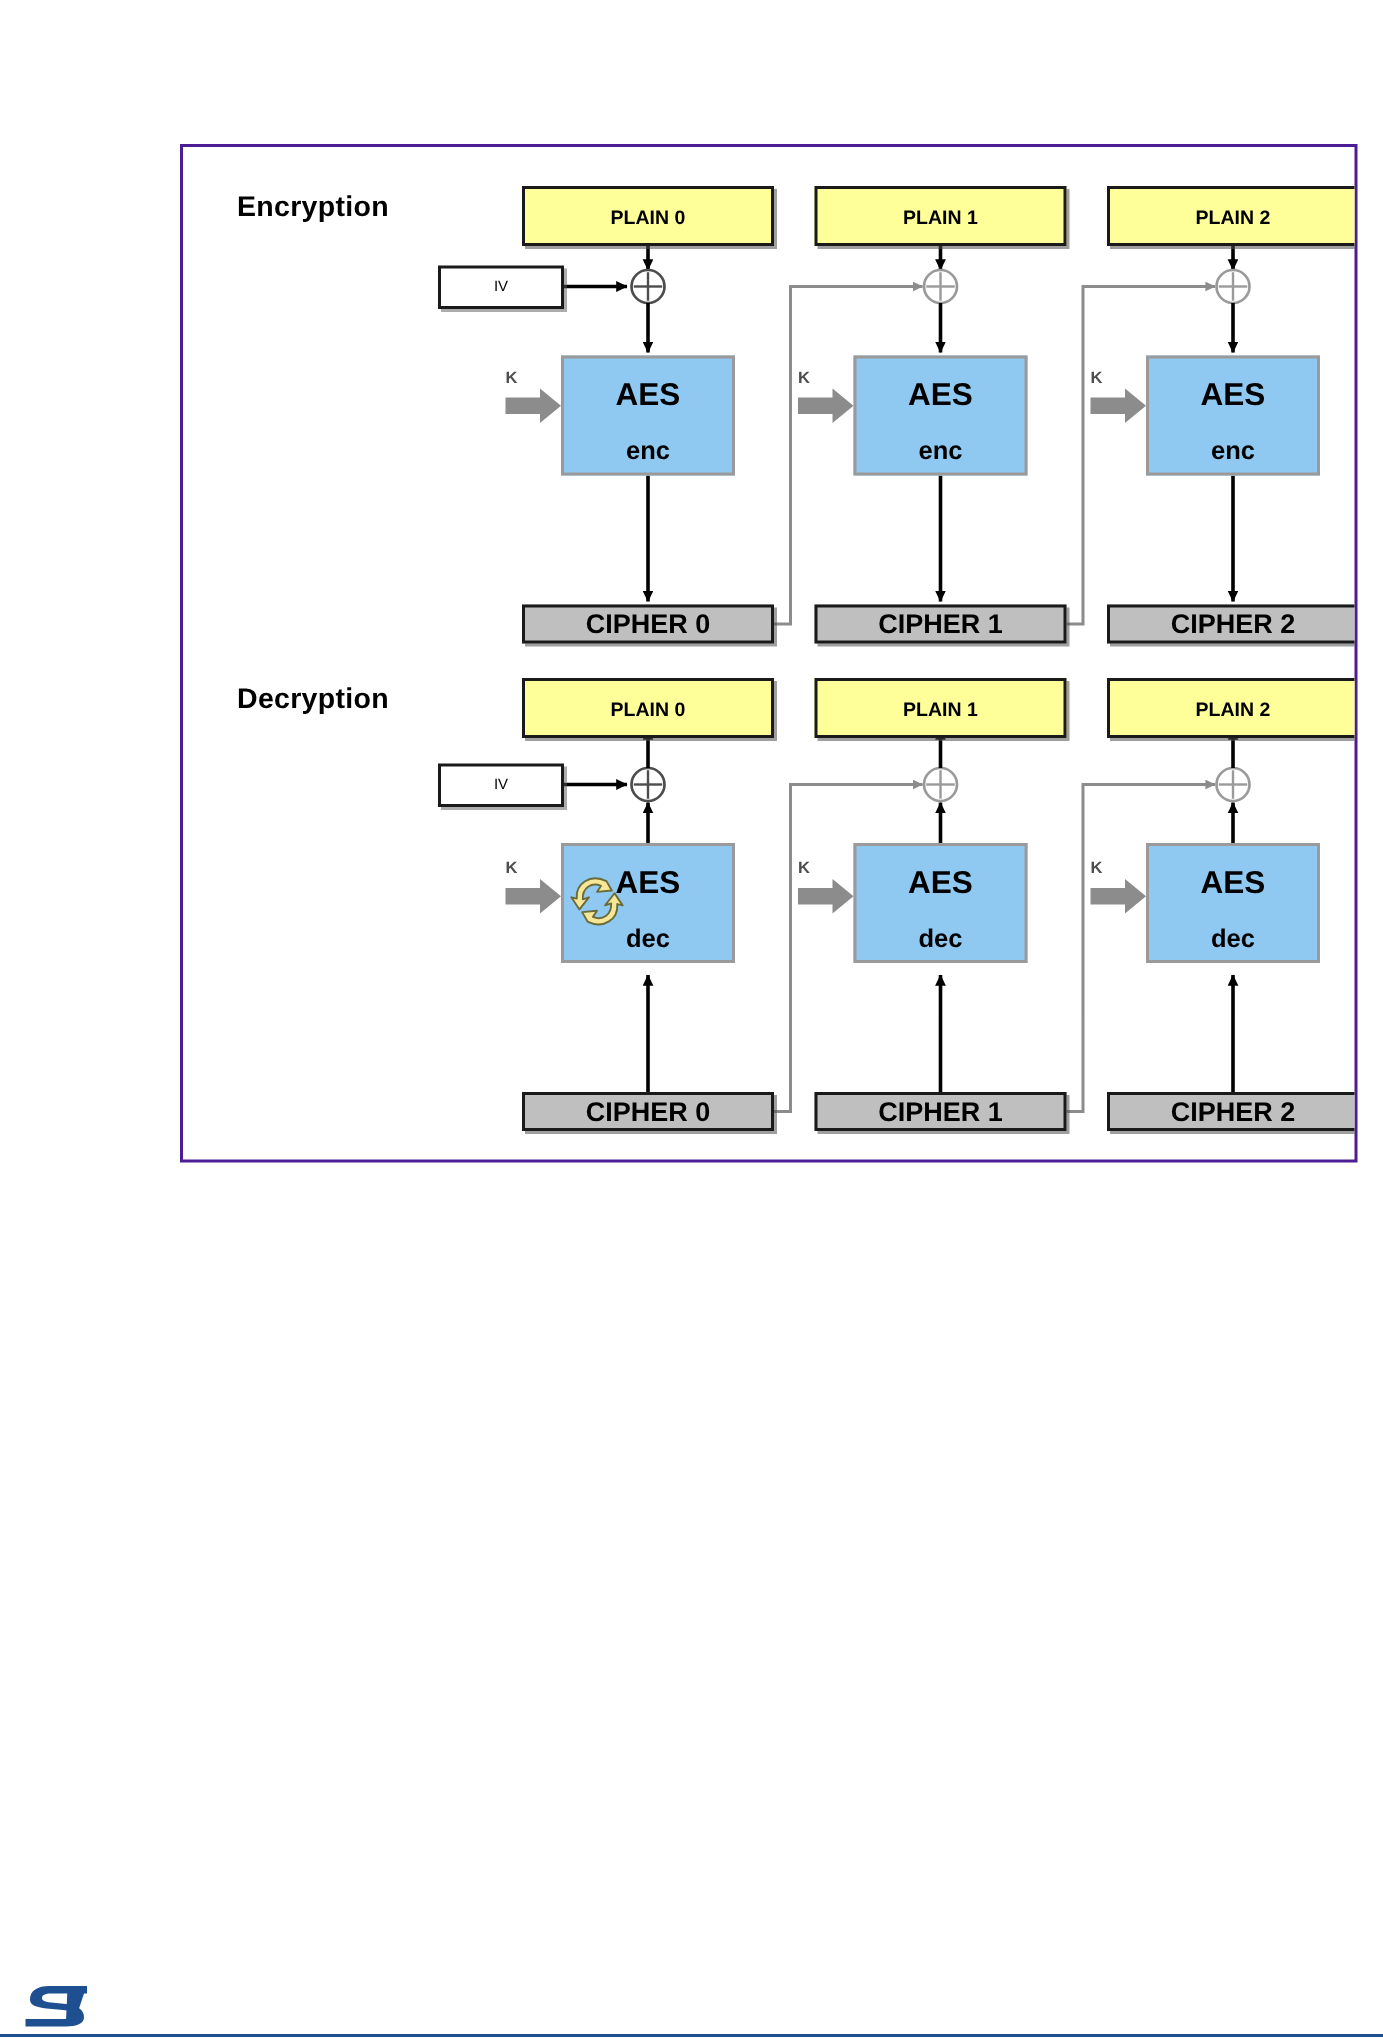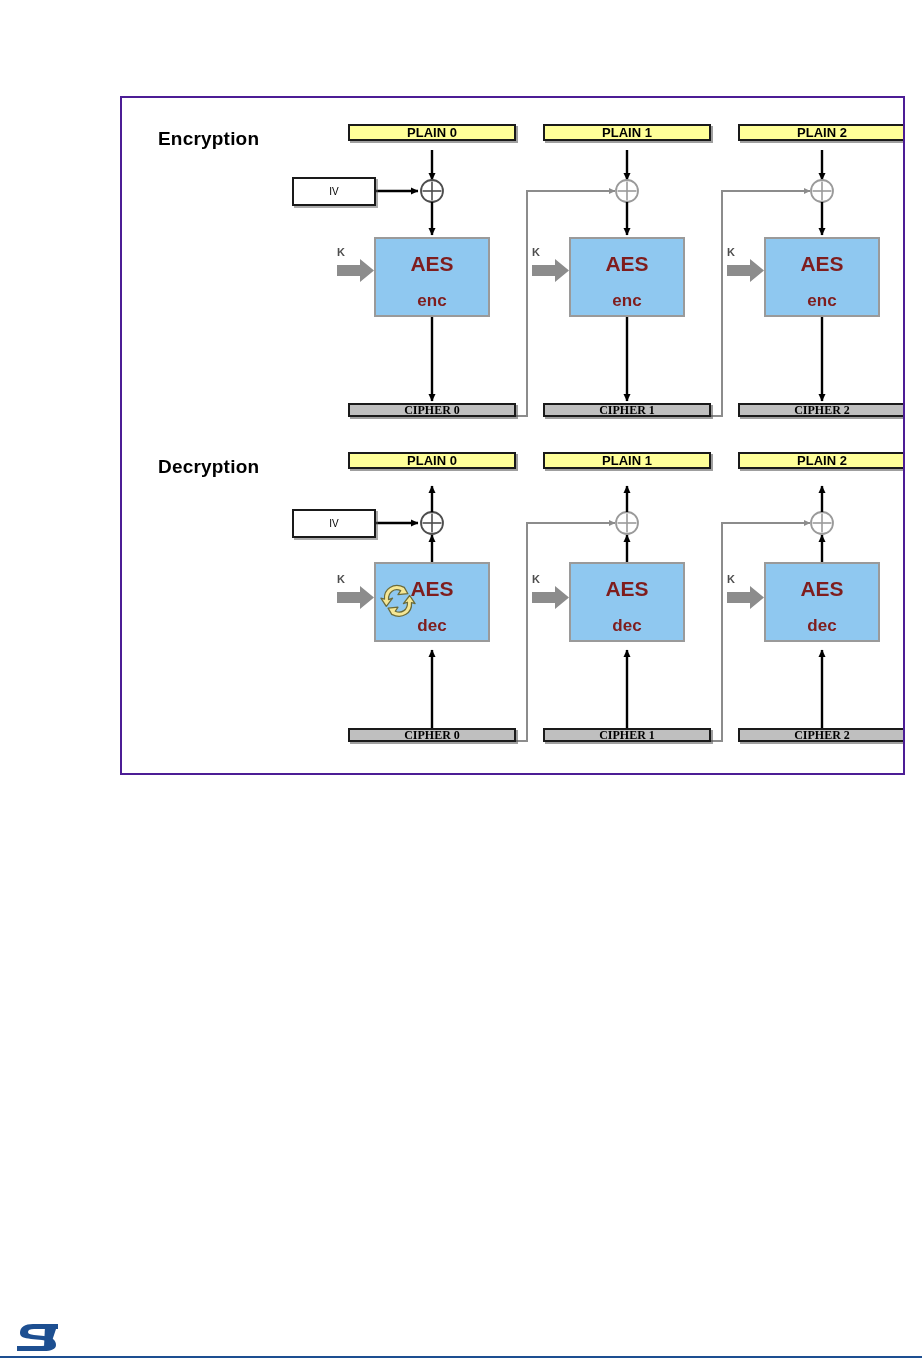--- a/index.html
+++ b/index.html
@@ -54,57 +54,56 @@
   .node {
     position: absolute;
     box-sizing: border-box;
     display: flex;
     align-items: center;
     justify-content: center;
     white-space: nowrap;
   }
 
   .plain-box {
-    height: 17px;
+    height: 40px;
     background: #ffff99;
     border: 2px solid #1a1a1a;
     font-size: 13px;
     font-weight: bold;
     color: #000000;
     box-shadow: 2px 2px 0 rgba(80,80,80,0.55);
   }
 
   .cipher-box {
-    height: 14px;
+    height: 26px;
     background: #bfbfbf;
     border: 2px solid #1a1a1a;
-    font-size: 12px;
+    font-size: 18px;
     font-weight: bold;
     color: #000000;
     box-shadow: 2px 2px 0 rgba(80,80,80,0.55);
-    font-family: Liberation Serif, serif;
   }
 
   .iv-box {
     height: 29px;
     background: #ffffff;
     border: 2px solid #1a1a1a;
     font-size: 10px;
     font-weight: normal;
     color: #000000;
     box-shadow: 2px 2px 0 rgba(90,90,90,0.5);
   }
 
   .aes-box {
     width: 116px;
     height: 80px;
     background: #8fc8f0;
     border: 2px solid #9a9a9a;
     flex-direction: column;
-    color: #7f1d1d;
+    color: #000000;
   }
   .aes-title {
     font-size: 21px;
     font-weight: bold;
     line-height: 1.05;
     margin-top: 9px;
   }
   .aes-sub {
     font-size: 17px;
     font-weight: bold;

